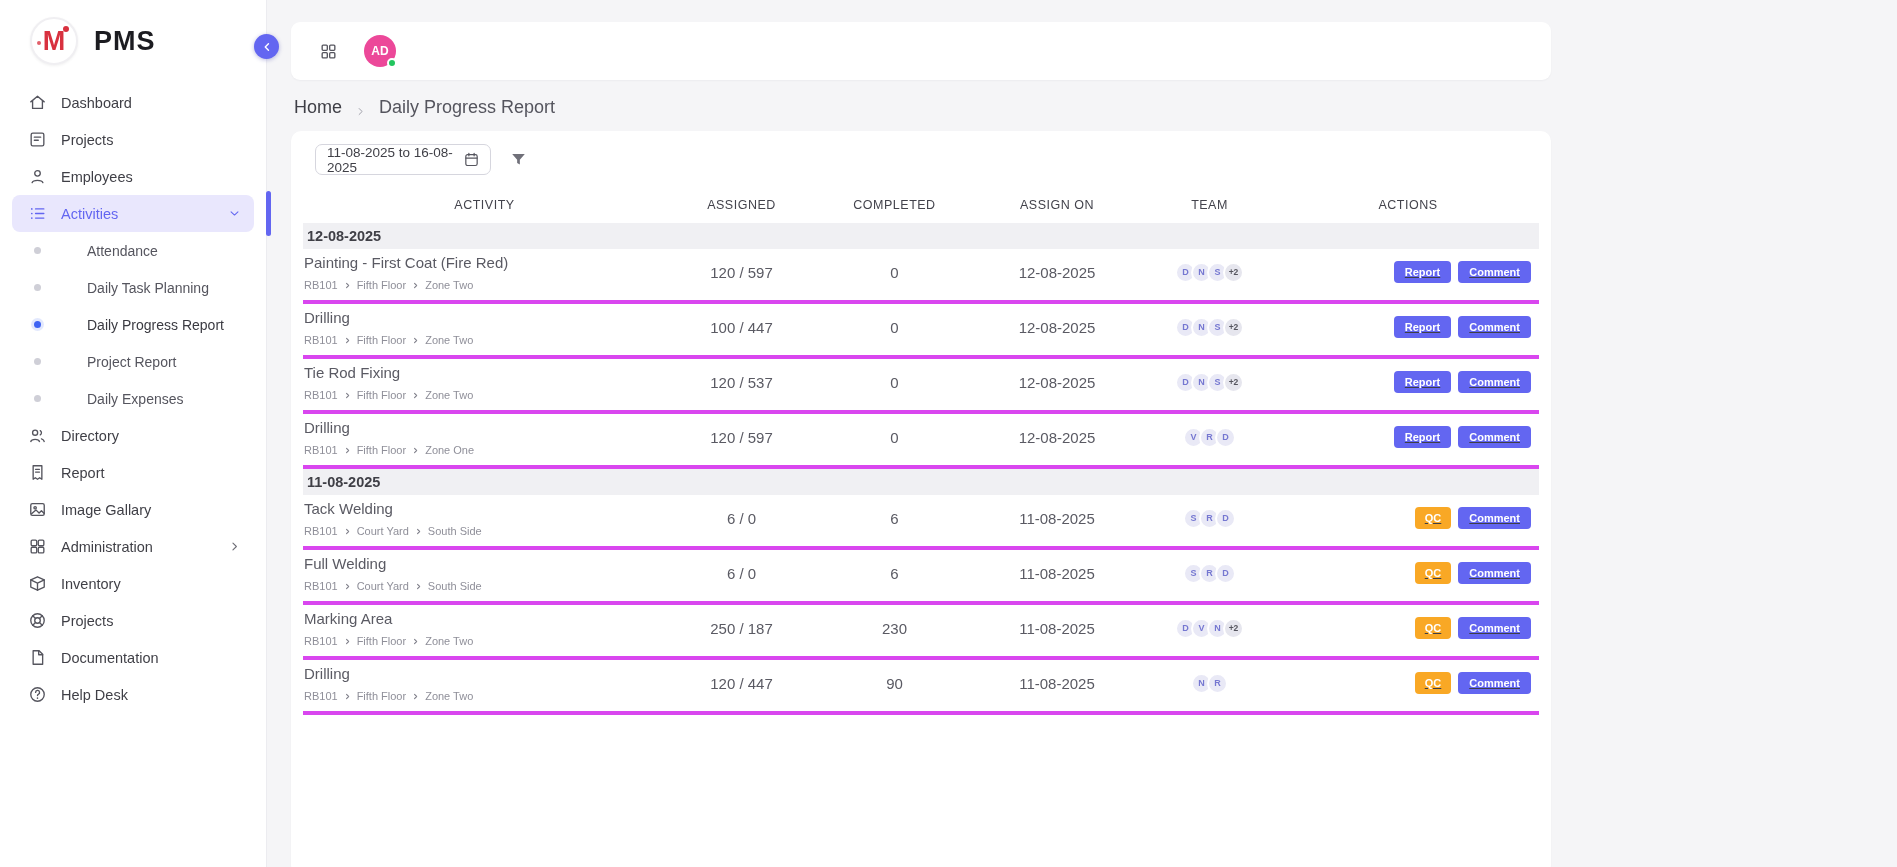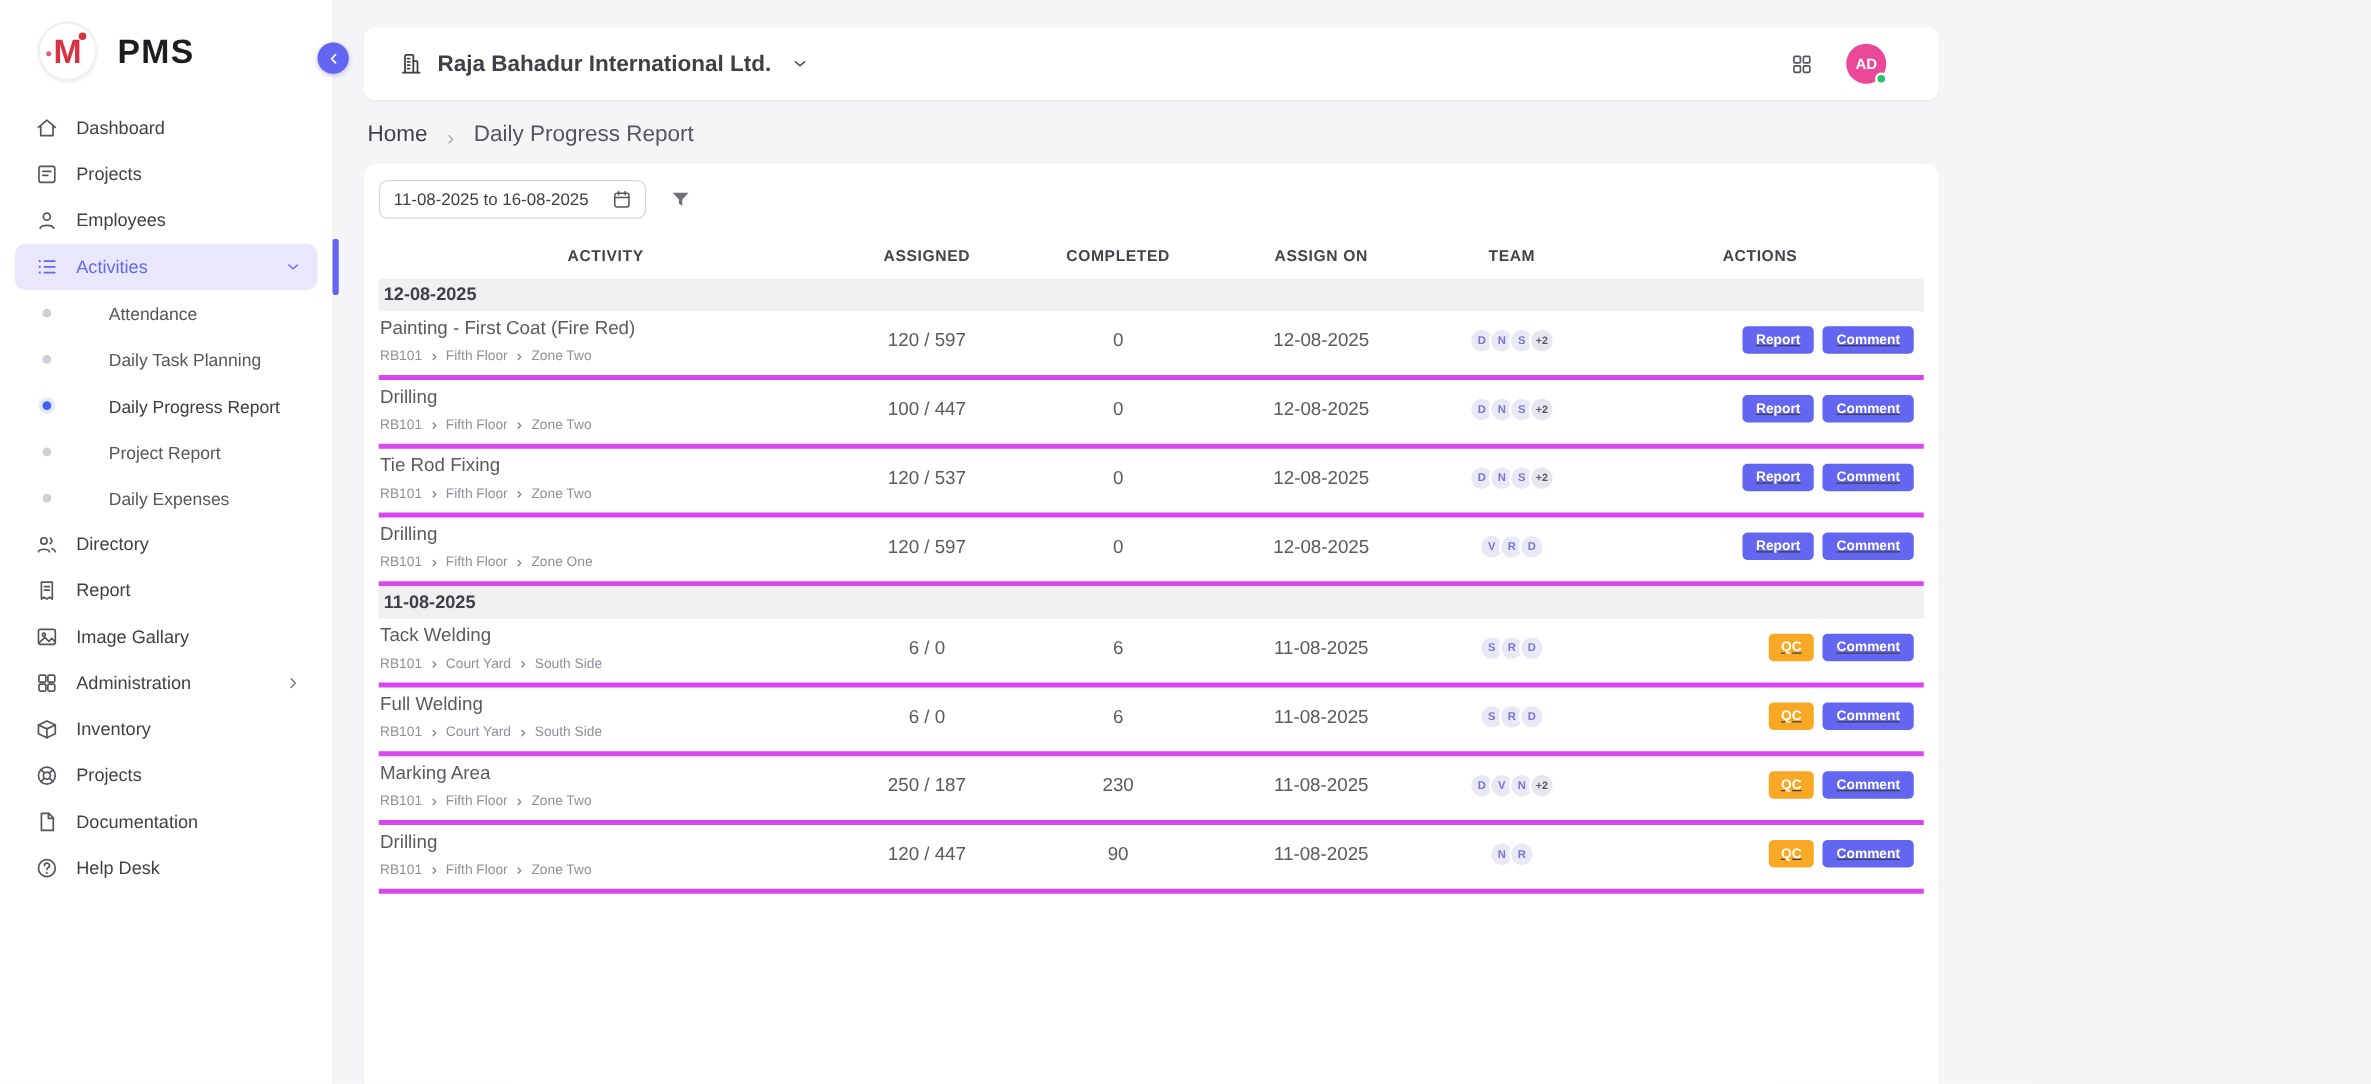--- a/index.html
+++ b/index.html
@@ -99,31 +99,31 @@
   .breadcrumb .bc-current { color:#55555e; }
 
   .card {
     margin-top:13px; width:1260px; min-height:744px;
     background:#fff; border-radius:10px; padding:13px 12px 0;
     box-shadow:0 1px 2px rgba(20,20,40,.04);
   }
   .filters { display:flex; align-items:center; }
   .date-input {
     display:inline-flex; align-items:center; justify-content:space-between;
-    width:214px; height:31px; padding:0 10px 0 11px;
+    width:176px; height:31px; padding:0 10px 0 11px;
     border:1px solid #d6d6de; border-radius:7px;
-    font-size:13.5px; color:#3f3f46; cursor:pointer; background:#fff;
+    font-size:13.5px; color:#3f3f46; cursor:pointer; background:#fff;margin-left:12px;
   }
   .date-input .icon { width:17px; height:17px; color:#55555e; }
   .filter-btn { margin-left:18px; width:19px; height:19px; color:#707079; cursor:pointer; }
 
   .table { margin-top:12px; }
   .thead, .trow { display:grid; grid-template-columns:363px 151px 155px 170px 135px 262px; align-items:center; }
   .thead { height:36px; }
-  .th { text-align:center; font-size:12.5px; font-weight:700; letter-spacing:.5px; color:#43434c; }
+  .th { text-align:center; font-size:12.5px; font-weight:400; letter-spacing:.5px; color:#43434c; }
   .group-row {
     background:#f0f0f3; height:26px; line-height:26px;
     padding-left:4px; font-size:14.5px; font-weight:700; color:#3f3f46;
   }
   .trow { border-bottom:4px solid #d946ef; padding:4px 0 9px; }
   .cell.c-activity { padding-left:1px; }
   .act-name { font-size:15px; color:#5a5a63; line-height:19px; }
   .act-path { margin-top:7px; display:flex; align-items:center; font-size:11px; color:#8f8f99; }
   .act-path .psep { width:9px; height:9px; color:#82828c; margin:0 5px; }
   .act-path .psep svg { stroke-width:3; }
@@ -322,36 +322,20 @@
 <button class="collapse-btn">
   <span class="icon">
       <svg viewBox="0 0 24 24">
         <path d="M14.5 6.5 9 12l5.5 5.5"></path>
       </svg>
     </span>
 </button>
 
 <main class="main">
   <header class="topbar">
-    <div class="company">
-      <span class="icon building">
-          <svg viewBox="0 0 24 24">
-            <path d="M4 20.5h16"></path>
-            <path d="M6 20.5V4.5a1 1 0 0 1 1-1h6a1 1 0 0 1 1 1v16"></path>
-            <path d="M14 9.5h3a1 1 0 0 1 1 1v10"></path>
-            <path d="M8.5 7h2M8.5 10.2h2M8.5 13.4h2M8.5 16.6h2"></path>
-          </svg>
-        </span>
-      <span class="company-name">Raja Bahadur International Ltd.</span>
-      <span class="icon chev">
-          <svg viewBox="0 0 24 24">
-            <path d="M6.5 9.5 12 14.5l5.5-5"></path>
-          </svg>
-        </span>
-    </div>
     <div class="topbar-right">
       <span class="icon apps-grid">
           <svg viewBox="0 0 24 24">
             <rect x="4" y="4" width="6.5" height="6.5" rx="1.2"></rect>
             <rect x="13.5" y="4" width="6.5" height="6.5" rx="1.2"></rect>
             <rect x="4" y="13.5" width="6.5" height="6.5" rx="1.2"></rect>
             <rect x="13.5" y="13.5" width="6.5" height="6.5" rx="1.2"></rect>
           </svg>
         </span>
       <div class="avatar">

